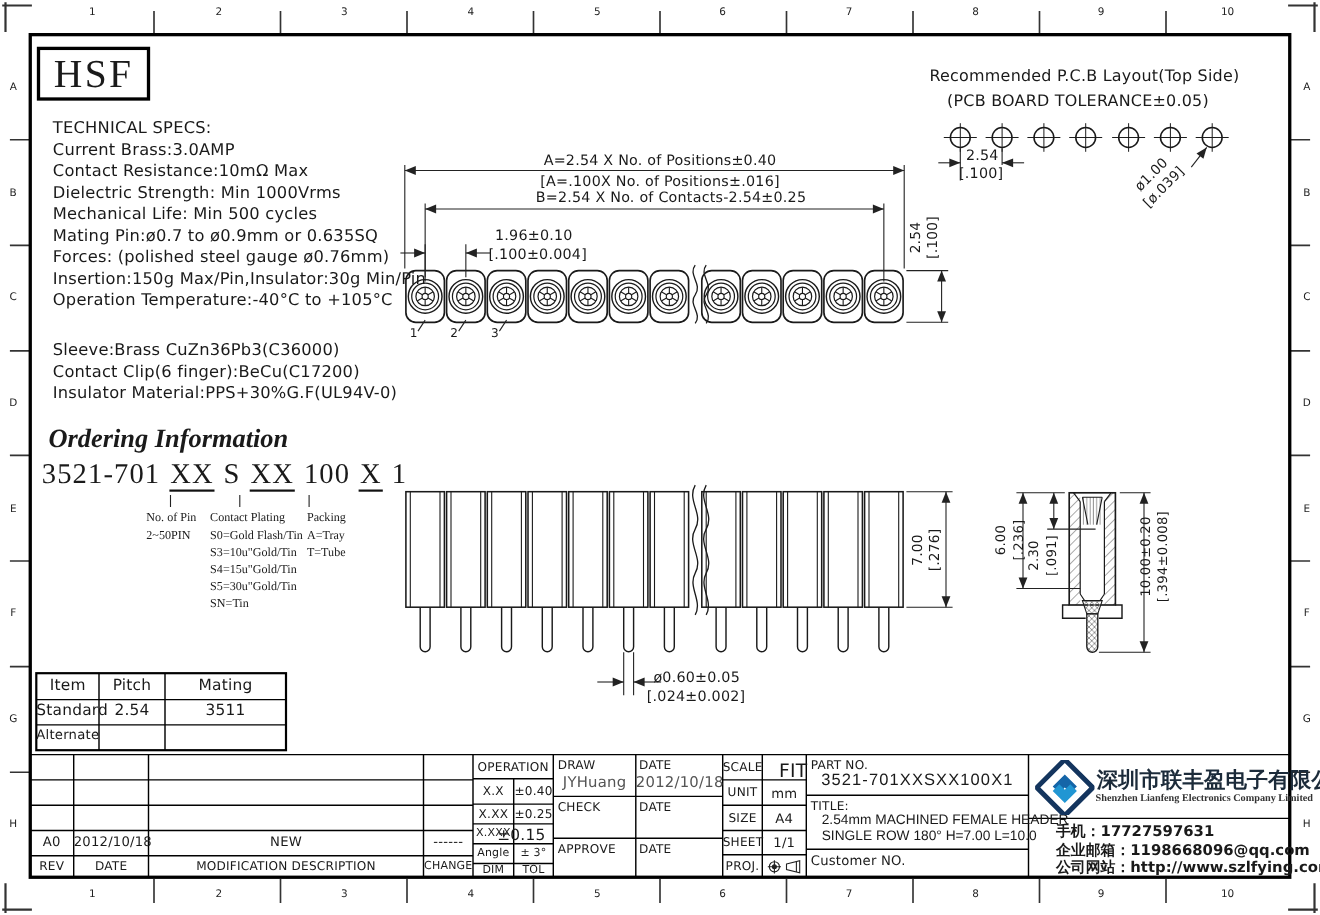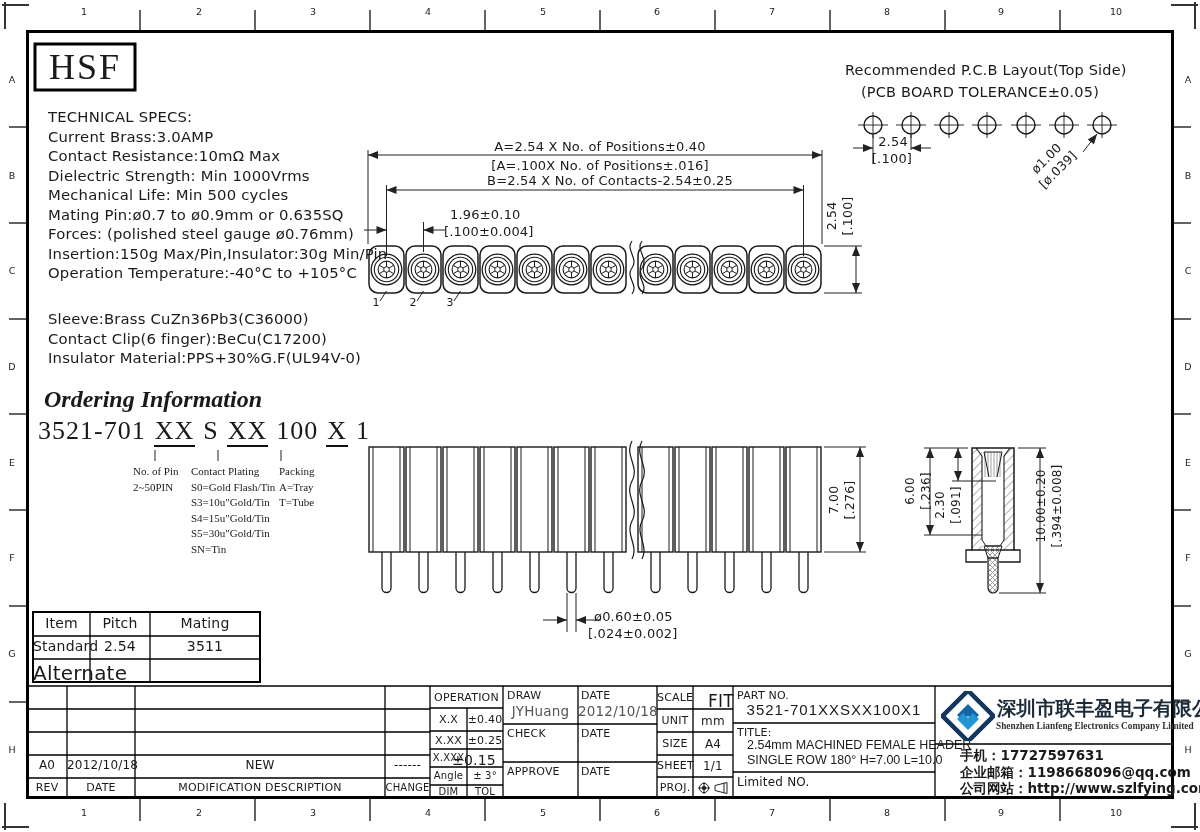--- a/index.html
+++ b/index.html
@@ -325,21 +325,21 @@
     <div>A=Tray</div>
     <div>T=Tube</div>
   </div>
 
   <div class="t cad ctr" style="left:33px;top:615px;width:57px;font-size:14px">Item</div>
   <div class="t cad ctr" style="left:90px;top:615px;width:60px;font-size:14px">Pitch</div>
   <div class="t cad ctr" style="left:150px;top:615px;width:110px;font-size:14px">Mating</div>
   <div class="t cad ctr" style="left:33px;top:638px;width:57px;font-size:14px">Standard</div>
   <div class="t cad ctr" style="left:90px;top:638px;width:60px;font-size:14px">2.54</div>
   <div class="t cad ctr" style="left:150px;top:638px;width:110px;font-size:14px">3511</div>
-  <div class="t cad ctr" style="left:33px;top:661px;width:57px;font-size:20px">Alternate</div>
+  <div class="t cad ctr" style="left:33px;top:661px;width:57px;font-size:12px">Alternate</div>
   <div class="t cad ctr" style="left:90px;top:661px;width:60px;font-size:14px"></div>
   <div class="t cad ctr" style="left:150px;top:661px;width:110px;font-size:14px"></div>
 
   <div class="t cad ctr" style="left:27px;top:758px;width:40px;font-size:12px">A0</div>
   <div class="t cad ctr" style="left:67px;top:758px;width:68px;font-size:12px">2012/10/18</div>
   <div class="t cad ctr" style="left:135px;top:758px;width:250px;font-size:12px">NEW</div>
   <div class="t cad ctr" style="left:385px;top:758px;width:45px;font-size:12px">------</div>
   <div class="t cad ctr" style="left:27px;top:781px;width:40px;font-size:11px">REV</div>
   <div class="t cad ctr" style="left:67px;top:781px;width:68px;font-size:11px">DATE</div>
   <div class="t cad ctr" style="left:135px;top:781px;width:250px;font-size:11px">MODIFICATION DESCRIPTION</div>
@@ -384,21 +384,21 @@
       <path d="M18,4.5 L30,1.5 V12.5 L18,9.5 Z"></path>
         <line x1="27" y1="2.2" x2="27" y2="11.8"></line>
     </g>
   </svg>
 
   <div class="t cad tb" style="left:737px;top:689px">PART NO.</div>
   <div class="t mono ctr" style="left:733px;top:701px;width:202px;font-size:15px;letter-spacing:1px">3521-701XXSXX100X1</div>
   <div class="t cad tb" style="left:737px;top:726px">TITLE:</div>
   <div class="t mono" style="left:747px;top:738px;font-size:12.5px">2.54mm MACHINED FEMALE HEADER</div>
   <div class="t mono" style="left:747px;top:753px;font-size:12.5px">SINGLE ROW 180° H=7.00 L=10.0</div>
-  <div class="t cad" style="left:737px;top:775px;font-size:12px">Limited NO.</div>
+  <div class="t cad" style="left:737px;top:775px;font-size:12px">Customer NO.</div>
 
   <svg class="t" style="left:941px;top:691px" width="54" height="50" viewBox="0 0 54 50">
     <rect x="9" y="7" width="36" height="36" transform="rotate(45 27 25)" fill="#fff" stroke="#14355e" stroke-width="4.5"></rect>
     <path d="M16,24 L27,13 L38,24 L32,30 L27,25 L22,30 Z" fill="#1565a8"></path>
     <path d="M16,28 L22,22 L27,27 L32,22 L38,28 L27,39 Z" fill="#2196d3"></path>
   </svg>
   <div class="t cn" style="left:997px;top:695px;font-size:19.5px;color:#1c2b3a">深圳市联丰盈电子有限公司</div>
   <div class="t serif" style="left:996px;top:721px;font-size:9.3px;font-weight:bold;color:#333">Shenzhen Lianfeng Electronics Company Limited</div>
   <div class="t cn" style="left:960px;top:747px;font-size:13.5px">手机：17727597631</div>
   <div class="t cn" style="left:960px;top:764px;font-size:13.5px">企业邮箱：1198668096@qq.com</div>

